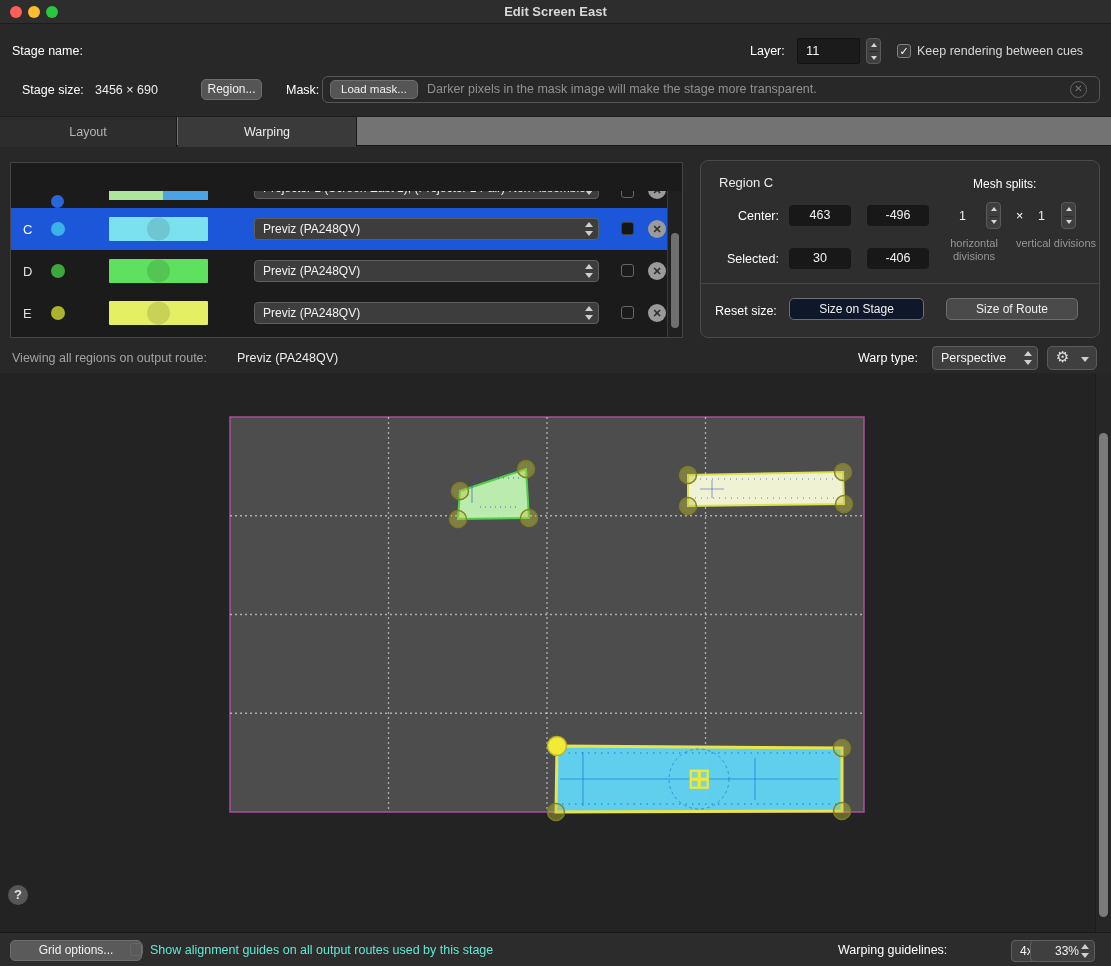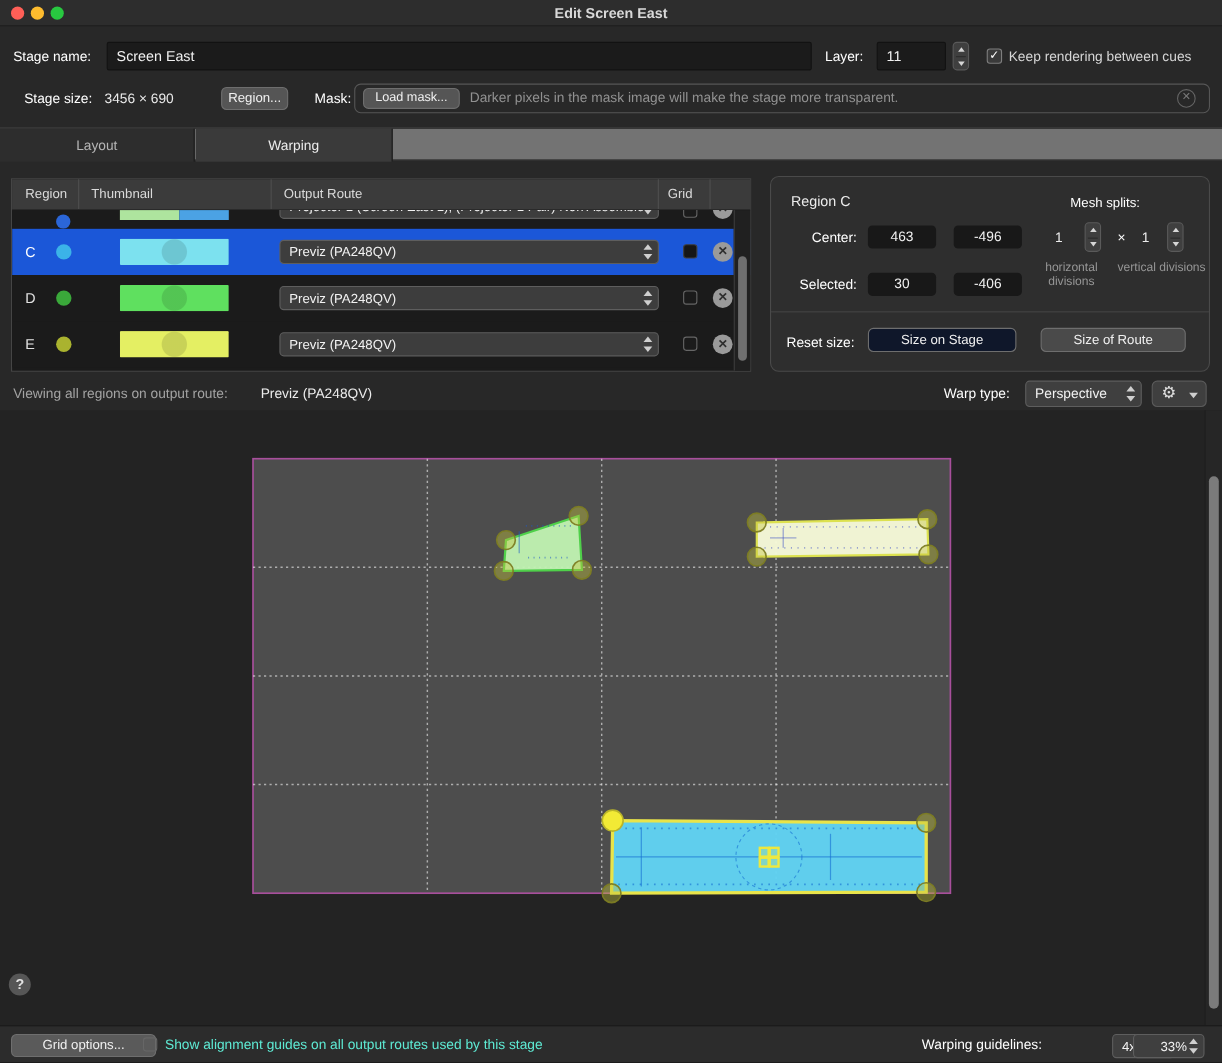--- a/index.html
+++ b/index.html
@@ -96,21 +96,20 @@
 
   <div class="titlebar">
     <span class="tlight tl-red"></span>
     <span class="tlight tl-yellow"></span>
     <span class="tlight tl-green"></span>
     <div class="win-title">Edit Screen East</div>
   </div>
 
   <div class="row1">
     <span class="lbl" style="left:12px; top:19px;">Stage name:</span>
-    <div class="tfield" style="left:97px; top:13px; width:641px; height:26px;">Screen East</div>
     <span class="lbl" style="left:750px; top:19px;">Layer:</span>
     <div class="tfield" style="left:797px; top:13px; width:63px; height:26px;">11</div>
     <div class="stepper" style="left:866px; top:13px; height:26px;">
       <div class="half h-up">
           <i></i>
         </div>
       <div class="half h-dn" style="top:50%;">
           <i></i>
         </div>
       <div class="sep"></div>
@@ -130,30 +129,20 @@
       <span class="clear-icon" style="right:12px; top:4px;">✕</span>
     </div>
   </div>
 
   <div class="tabbar">
     <div class="tab tab-inactive">Layout</div>
     <div class="tab tab-active">Warping</div>
   </div>
 
   <div class="rtable">
-    <div class="rt-head">
-      <span style="left:12px;">Region</span>
-      <span style="left:72px;">Thumbnail</span>
-      <span style="left:247px;">Output Route</span>
-      <span style="left:596px;">Grid</span>
-      <div class="col-div" style="left:60px;"></div>
-      <div class="col-div" style="left:235px;"></div>
-      <div class="col-div" style="left:587px;"></div>
-      <div class="col-div" style="left:634px;"></div>
-    </div>
     <div class="rt-body">
 
       <div class="rrow partial">
         <span class="rdot" style="left:40px; top:4px; transform:none; width:13px; height:13px; background:#2b66d8;"></span>
         <span style="position:absolute; left:98px; top:0; width:54px; height:9px; background:#aee49e;"></span>
         <span style="position:absolute; left:152px; top:0; width:45px; height:9px; background:#4ba2e4;"></span>
         <div class="dd rdd" style="top:-14px;">
           <span>Projector 1 (Screen East 1), (Projector 1 Pair) Non Assembled</span>
           <span class="chev">
               <i class="dn"></i>

